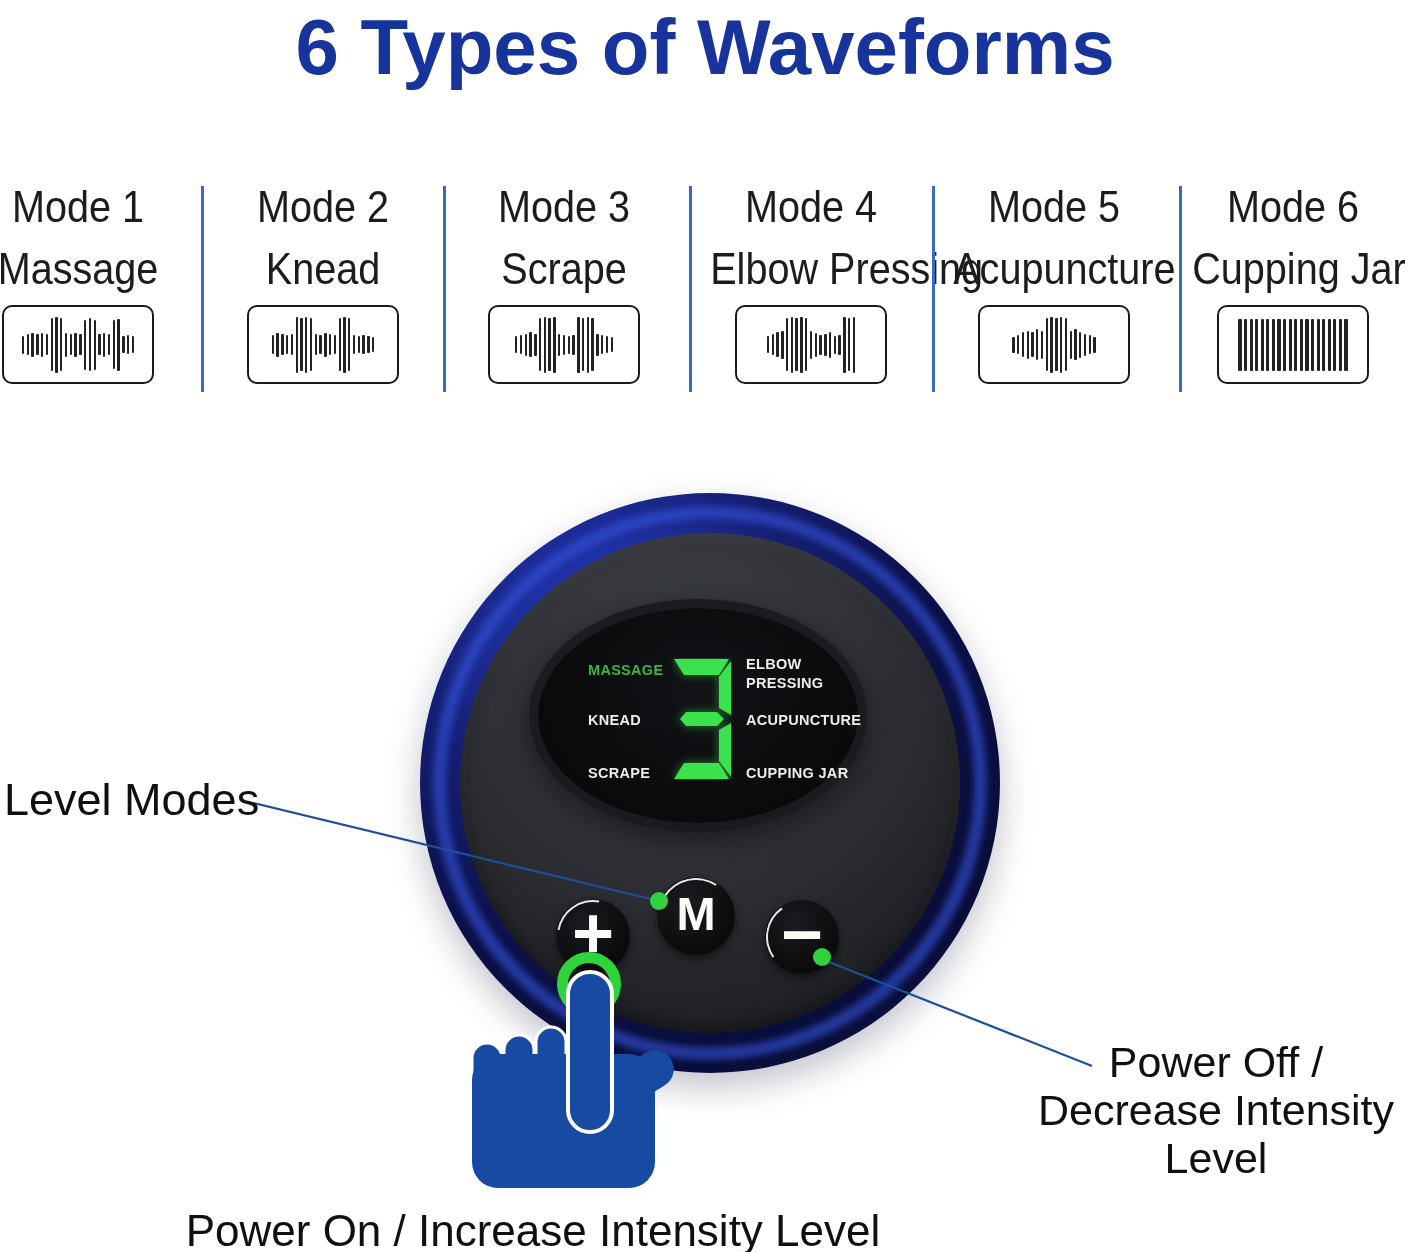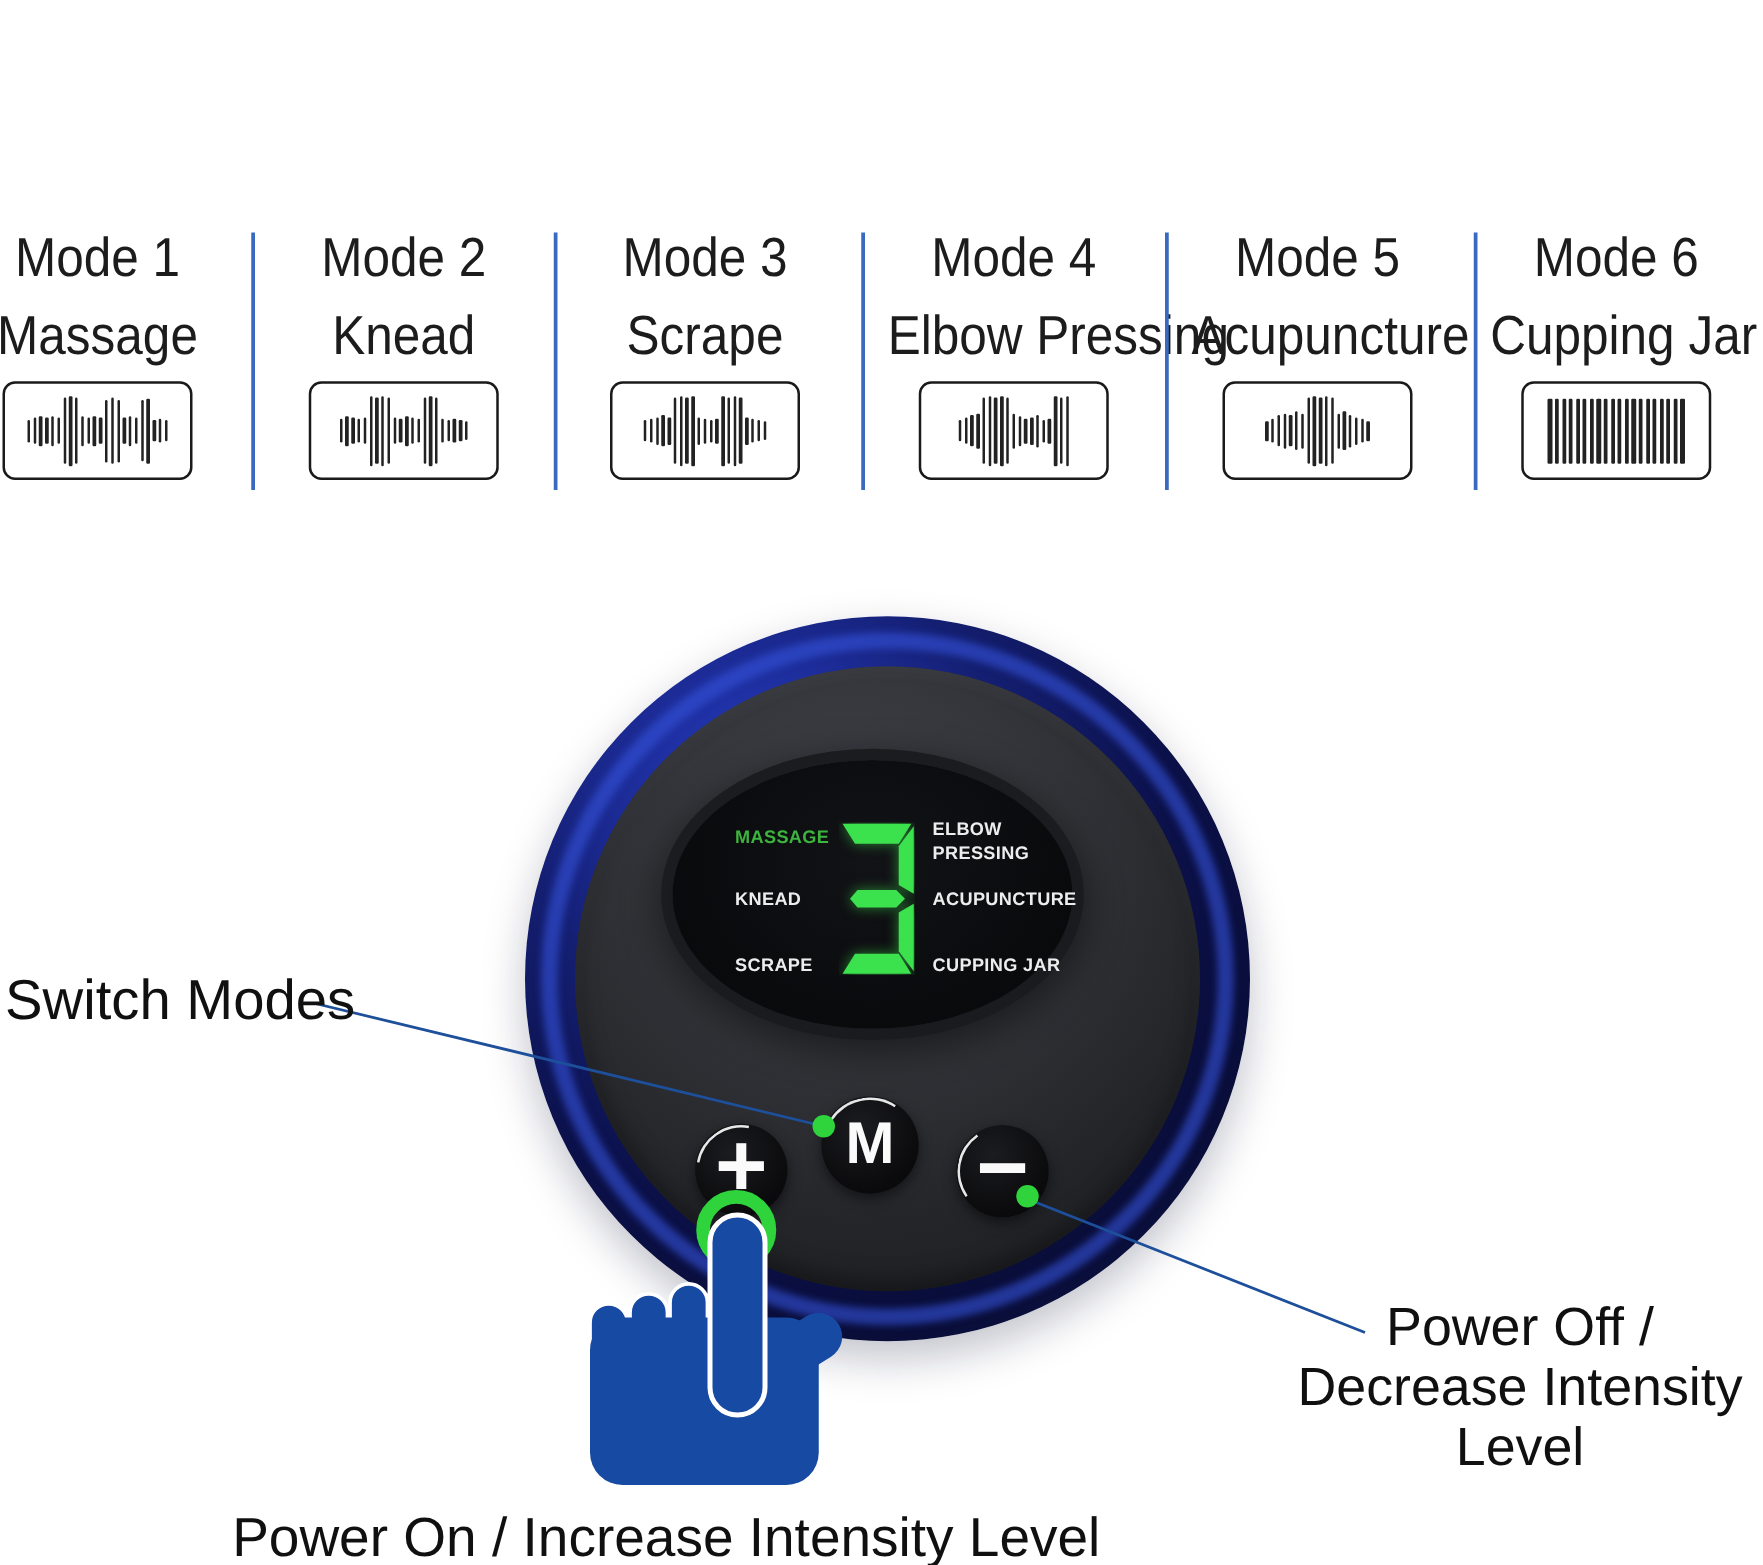--- a/index.html
+++ b/index.html
@@ -72,20 +72,21 @@
   .ann{position:absolute;color:#101010;z-index:60;}
   .ann-switch{left:4px;top:774px;font-size:45px;}
   .ann-off{left:1020px;top:1038px;width:392px;text-align:center;font-size:43px;line-height:48px;}
   .ann-on{left:168px;top:1206px;width:730px;text-align:center;font-size:44px;}
 </style>
 </head>
 <body>
 
 <div class="page">
 
+  <div class="title">6 Types of Waveforms</div>
 
   <div class="mode-col c1">
     <div class="mode-number">Mode 1</div>
     <div class="mode-label">Massage</div>
     <div class="wave-box">
         <div class="wbar" style="height: 18px;"></div>
         <div class="wbar" style="height: 21px;"></div>
         <div class="wbar" style="height: 24px;"></div>
         <div class="wbar" style="height: 21px;"></div>
         <div class="wbar" style="height: 24px;"></div>
@@ -293,20 +294,20 @@
     <g fill="#164aa3">
       <rect x="146" y="130" width="88" height="38" rx="19" transform="rotate(-32 158 152)"></rect>
       <rect x="22" y="93" width="30" height="70" rx="15" stroke="#ffffff" stroke-width="3"></rect>
       <rect x="54" y="85" width="30" height="74" rx="15" stroke="#ffffff" stroke-width="3"></rect>
       <rect x="86" y="77" width="30" height="78" rx="15" stroke="#ffffff" stroke-width="3"></rect>
       <rect x="22" y="104" width="183" height="134" rx="26"></rect>
       <rect x="118" y="22" width="44" height="160" rx="22" stroke="#ffffff" stroke-width="4"></rect>
     </g>
   </svg>
 
-  <div class="ann ann-switch">Switch Modes</div>
+  <div class="ann ann-switch">Level Modes</div>
   <div class="ann ann-off">
     <div>Power Off /</div>
     <div>Decrease Intensity Level</div>
   </div>
   <div class="ann ann-on">Power On / Increase Intensity Level</div>
 
 </div>
 
 </body></html>

